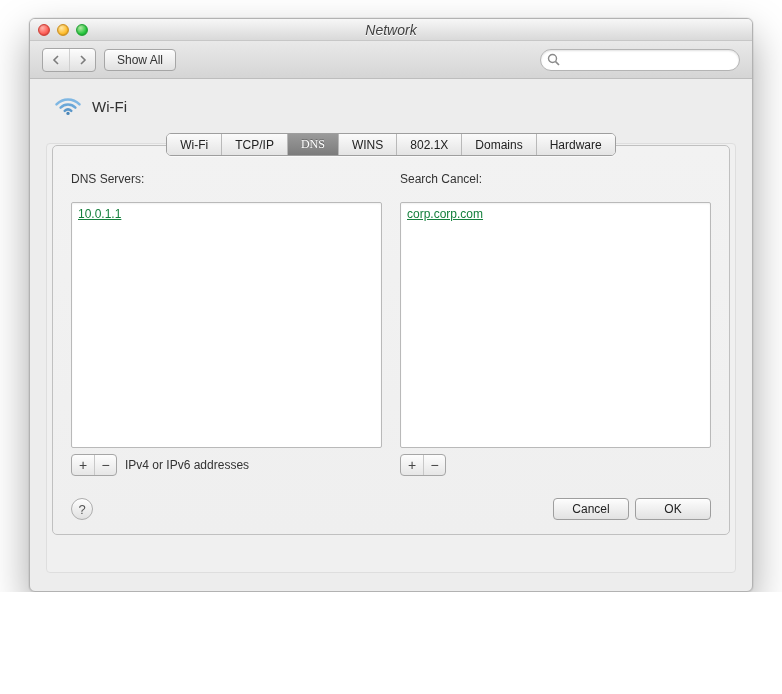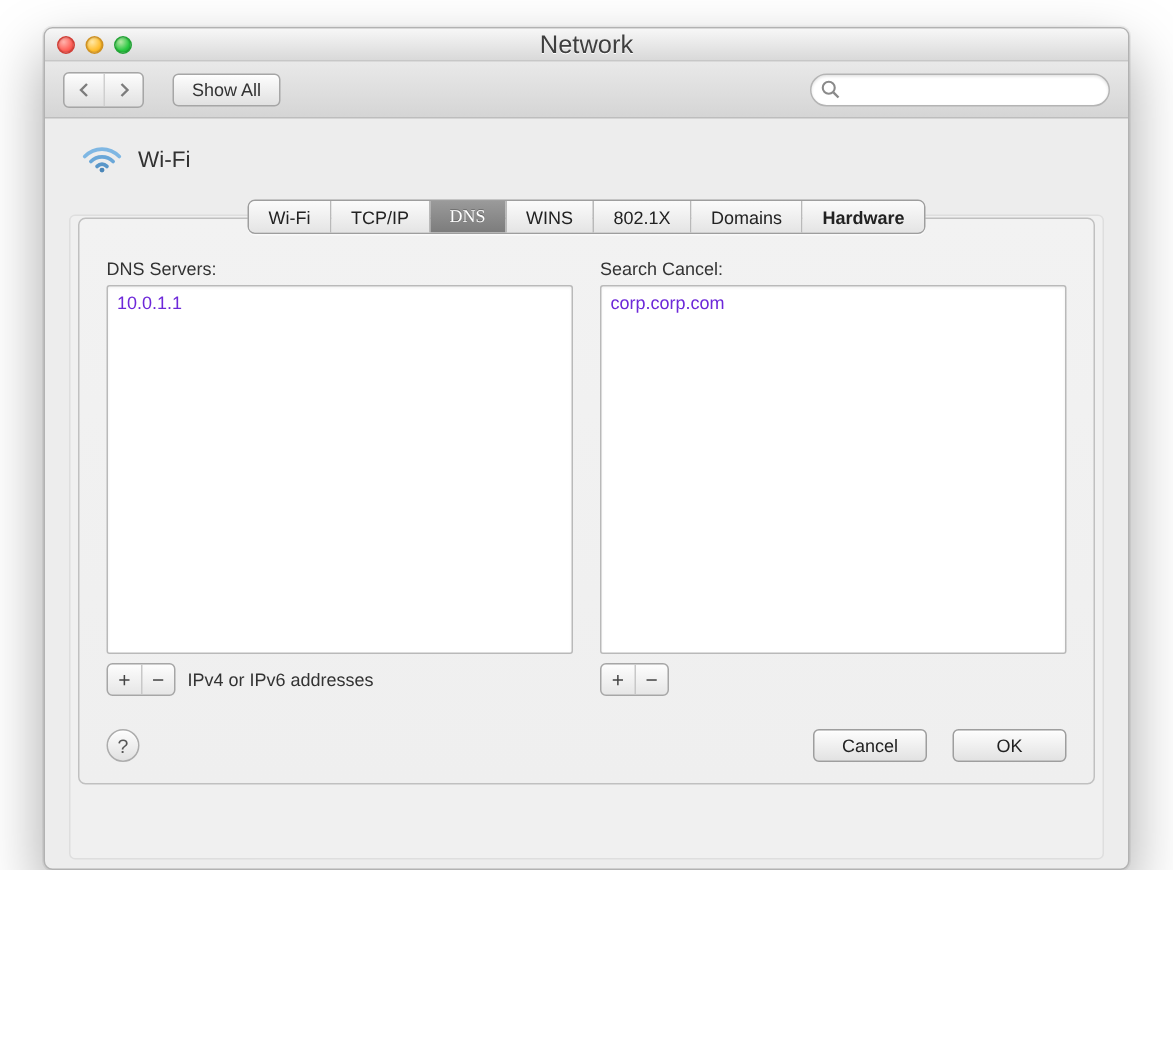--- a/index.html
+++ b/index.html
@@ -18,27 +18,27 @@
     background: linear-gradient(#f7f7f7, #d9d9d9);
     border-bottom: 1px solid #c7c7c7;
     display: flex; align-items: center;
     position: relative;
   }
   .traffic { display:flex; gap:7px; margin-left:8px; }
   .tl { width:12px; height:12px; border-radius:50%; box-shadow: inset 0 0 1px rgba(0,0,0,.4); }
   .tl.close { background: radial-gradient(circle at 35% 30%, #ffb3ac, #ff5f57 60%, #d4403a); border:1px solid #d13e36; }
   .tl.min   { background: radial-gradient(circle at 35% 30%, #ffe8a6, #ffbd2e 60%, #d6981d); border:1px solid #cf9122; }
   .tl.zoom  { background: radial-gradient(circle at 35% 30%, #b6e7a5, #28c840 60%, #1f9e33); border:1px solid #23a436; }
-  .title    { position:absolute; left:0; right:0; text-align:center; font-size:17px; color:#3f3f3f; text-shadow:0 1px 0 #fff; pointer-events:none; }
+  .title    { position:absolute; left:0; right:0; text-align:center; font-size:14px; color:#3f3f3f; text-shadow:0 1px 0 #fff; pointer-events:none;font-style:italic; }
 
   .toolbar {
     height: 38px;
     background: linear-gradient(#e9e9e9, #d5d5d5);
     border-bottom: 1px solid #bdbdbd;
-    display:flex; align-items:center; padding:0 12px; gap:19px;
+    display:flex; align-items:center; padding:0 12px; gap:8px;
   }
   .navseg { display:inline-flex; border:1px solid #a6a6a6; border-radius:4px; overflow:hidden; background:linear-gradient(#fdfdfd,#e1e1e1); box-shadow:0 1px 0 rgba(255,255,255,.6) inset; }
   .navseg button { width:26px; height:22px; border:none; background:transparent; display:flex; align-items:center; justify-content:center; color:#7c7c7c; }
   .navseg button + button { border-left:1px solid #cfcfcf; }
   .btn {
     height:22px; padding:0 12px; font-size:12px; color:#333;
     border:1px solid #a6a6a6; border-radius:4px;
     background:linear-gradient(#fdfdfd,#e1e1e1);
     box-shadow: 0 1px 0 rgba(255,255,255,.7) inset;
   }
@@ -65,53 +65,53 @@
   .conn-name { font-size:15px; color:#323232; }
 
   .tabrow { display:flex; justify-content:center; margin-top:10px; position:relative; z-index:5; }
   .tabs { display:inline-flex; border:1px solid #9e9e9e; border-radius:5px; overflow:hidden; box-shadow:0 1px 0 rgba(255,255,255,.6);}
   .tab {
     padding: 3px 13px; font-size:12px; color:#222;
     background:linear-gradient(#fbfbfb,#e4e4e4);
     border:none; border-right:1px solid #b9b9b9;
     display:flex; align-items:center;
   }
-  .tab:last-child { border-right:none;font-weight:bold; }
+  .tab:last-child { border-right:none; }
   .tab.active { background:linear-gradient(#9a9a9a,#7c7c7c); color:#fff; text-shadow:0 -1px 0 rgba(0,0,0,.3);font-family:Liberation Serif, serif; }
 
   .panel {
     position:relative; margin: -11px 6px 0; padding: 26px 18px 14px;
     border:1px solid #c0c0c0; border-radius:5px;
     background:linear-gradient(#f2f2f2,#efefef);
     z-index:4;
   }
   .cols { display:flex; gap:18px; }
   .col { flex:1; display:flex; flex-direction:column; }
-  .col > .lbl { font-size:12px; color:#333; margin-bottom:4px; }
+  .col > .lbl { font-size:12px; color:#333; margin-bottom:16px; }
   .listbox {
     height: 246px; background:#fff; border:1px solid #b9b9b9;
     border-radius:2px; padding:3px 6px; font-size:12px; color:#333;
     box-shadow: inset 0 1px 2px rgba(0,0,0,.06);
     overflow:auto;
   }
-  .listentry { padding:1px 0; color:#6d28d9; }
+  .listentry { padding:1px 0; color:#15803d;text-decoration:underline; }
   .rowbelow { display:flex; align-items:center; gap:8px; margin-top:6px; }
   .pm { display:inline-flex; border:1px solid #a6a6a6; border-radius:4px; overflow:hidden; background:linear-gradient(#fdfdfd,#e6e6e6); }
   .pm button { width:22px; height:20px; border:none; background:transparent; font-size:14px; color:#444; display:flex; align-items:center; justify-content:center; }
   .pm button + button { border-left:1px solid #c8c8c8; }
   .hint { font-size:12px; color:#333; }
 
   .panel-footer { display:flex; align-items:center; margin-top:22px; }
   .helpbtn {
     width:22px; height:22px; border-radius:50%;
     border:1px solid #adadad; background:linear-gradient(#fdfdfd,#e1e1e1);
     font-size:13px; color:#555; box-shadow:0 1px 0 rgba(255,255,255,.7) inset;
     display:flex; align-items:center; justify-content:center;
   }
-  .push { margin-left:auto; display:flex; gap:17px; }
+  .push { margin-left:auto; display:flex; gap:6px; }
   .dlgbtn {
     min-width:76px; height:22px; padding:0 14px; font-size:12px; color:#222;
     border:1px solid #9e9e9e; border-radius:4px;
     background:linear-gradient(#fdfdfd,#e2e2e2);
     box-shadow:0 1px 0 rgba(255,255,255,.7) inset;
   }
   .bottompad { height:40px; }
 </style>
 </head>
 <body>

